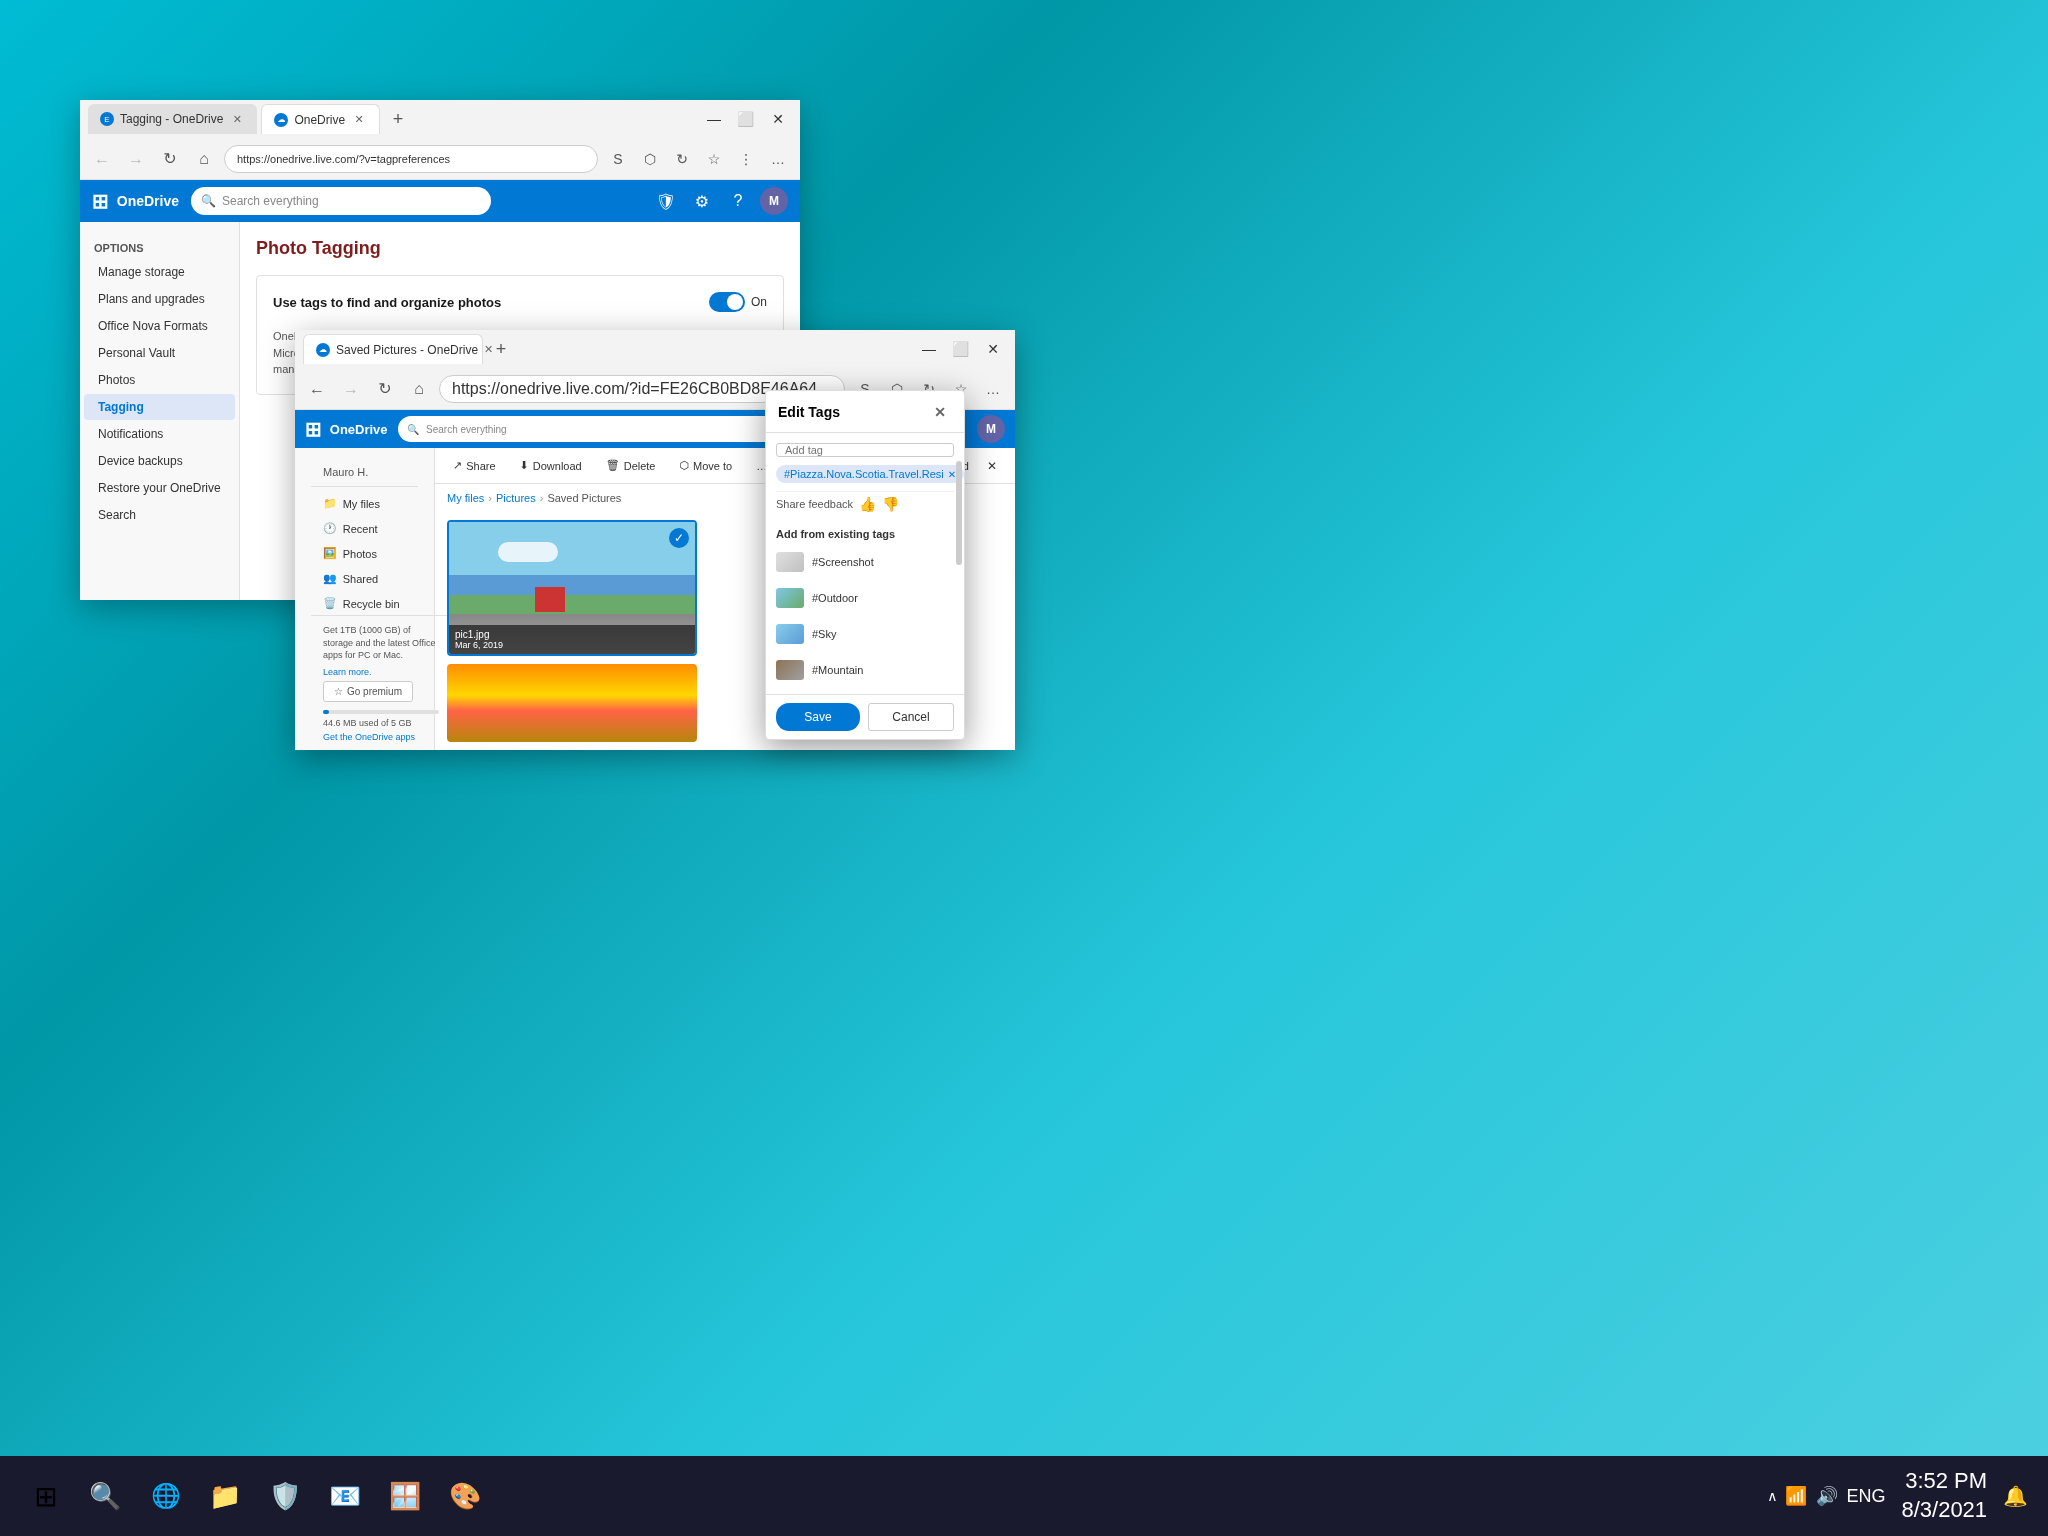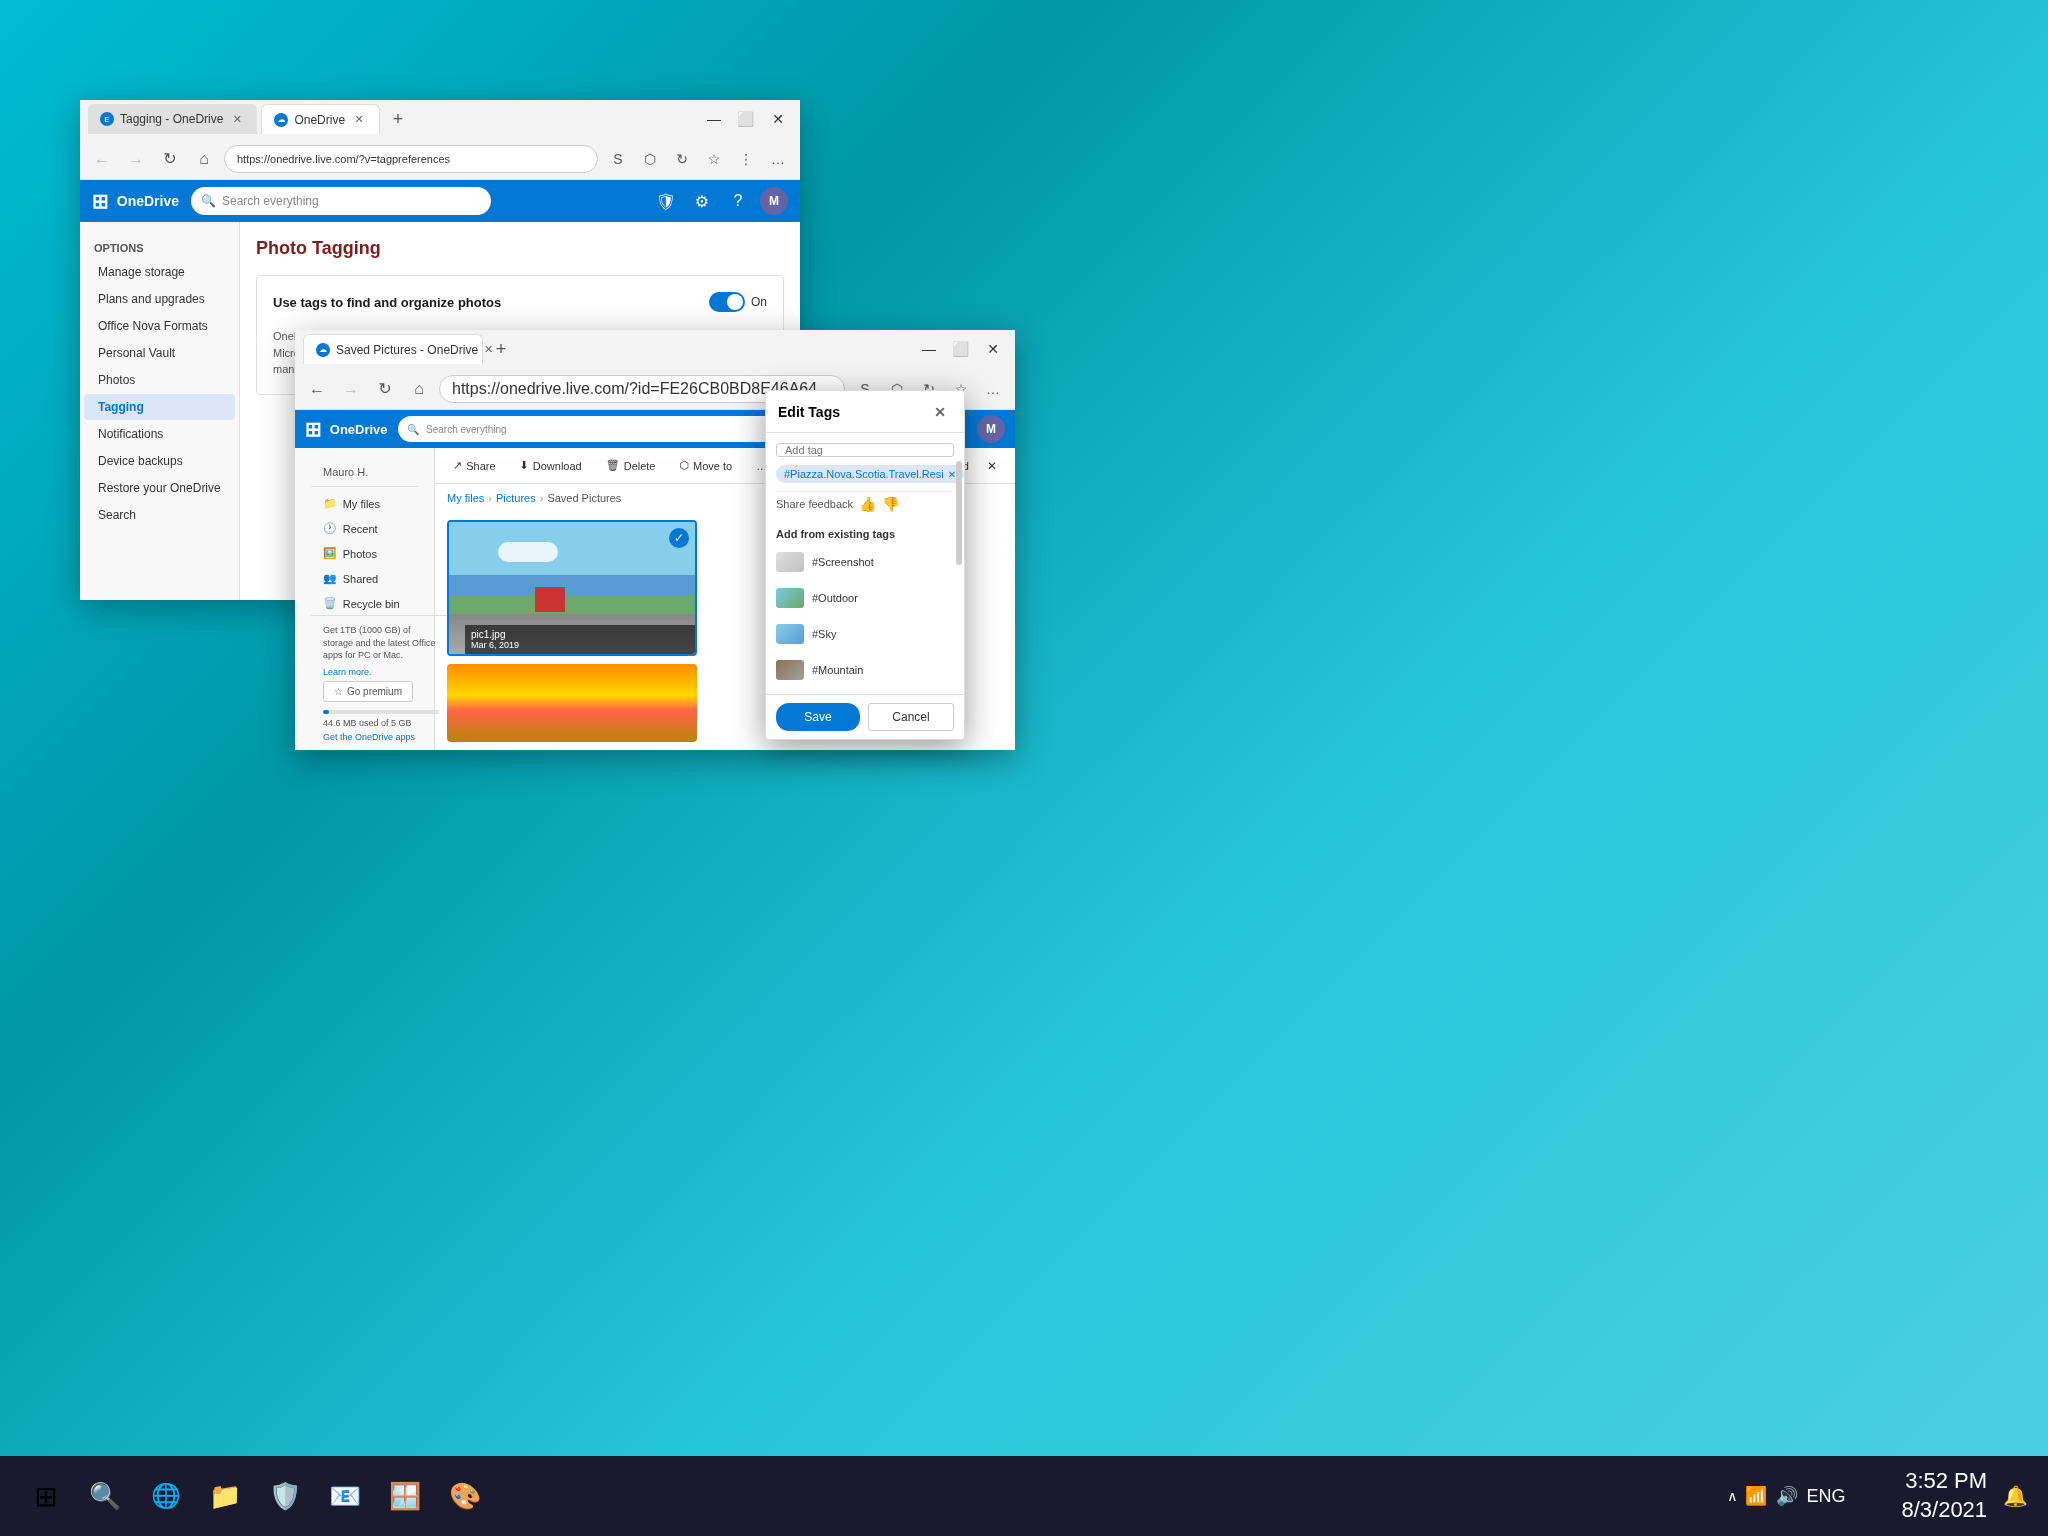--- a/index.html
+++ b/index.html
@@ -54,21 +54,20 @@
       align-items: center;
       gap: 16px;
       color: white;
       font-size: 22px;
     }
     .taskbar-clock {
       text-align: right;
       color: white;
       font-size: 22px;
       line-height: 1.3;
-      margin-left: 40px;
     }
     .taskbar-sys {
       display: flex;
       align-items: center;
       gap: 8px;
       color: white;
       font-size: 22px;
     }
 
     
@@ -519,21 +518,21 @@
       width: 250px;
       height: 80px;
       border-radius: 4px;
       overflow: hidden;
       position: relative;
       cursor: pointer;
     }
     .photo-label {
       position: absolute;
       bottom: 0;
-      left: 16px;
+      left: 0;
       right: 0;
       padding: 4px 6px;
       background: rgba(0,0,0,0.6);
       color: white;
       font-size: 10px;
     }
     .photo-checkmark {
       position: absolute;
       top: 6px;
       right: 6px;

